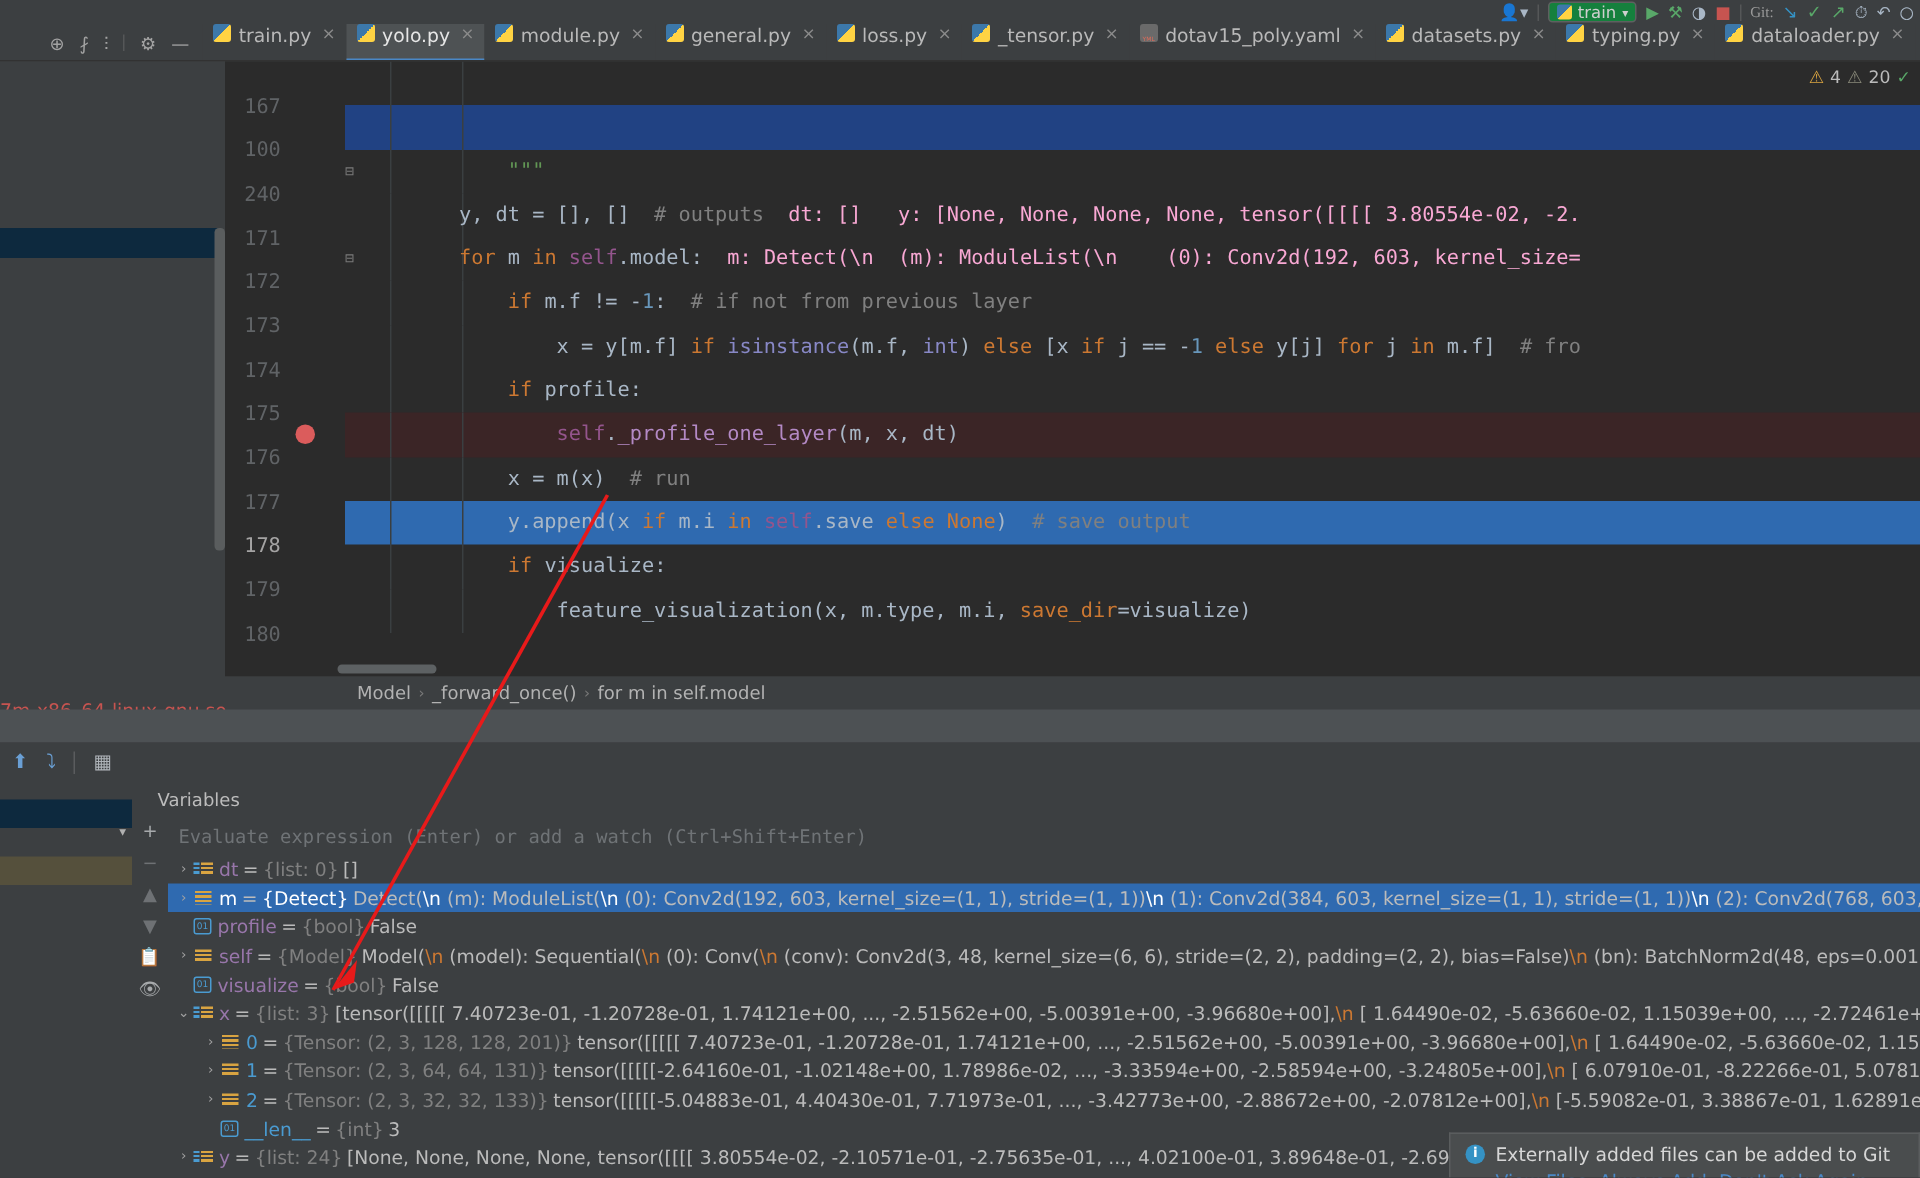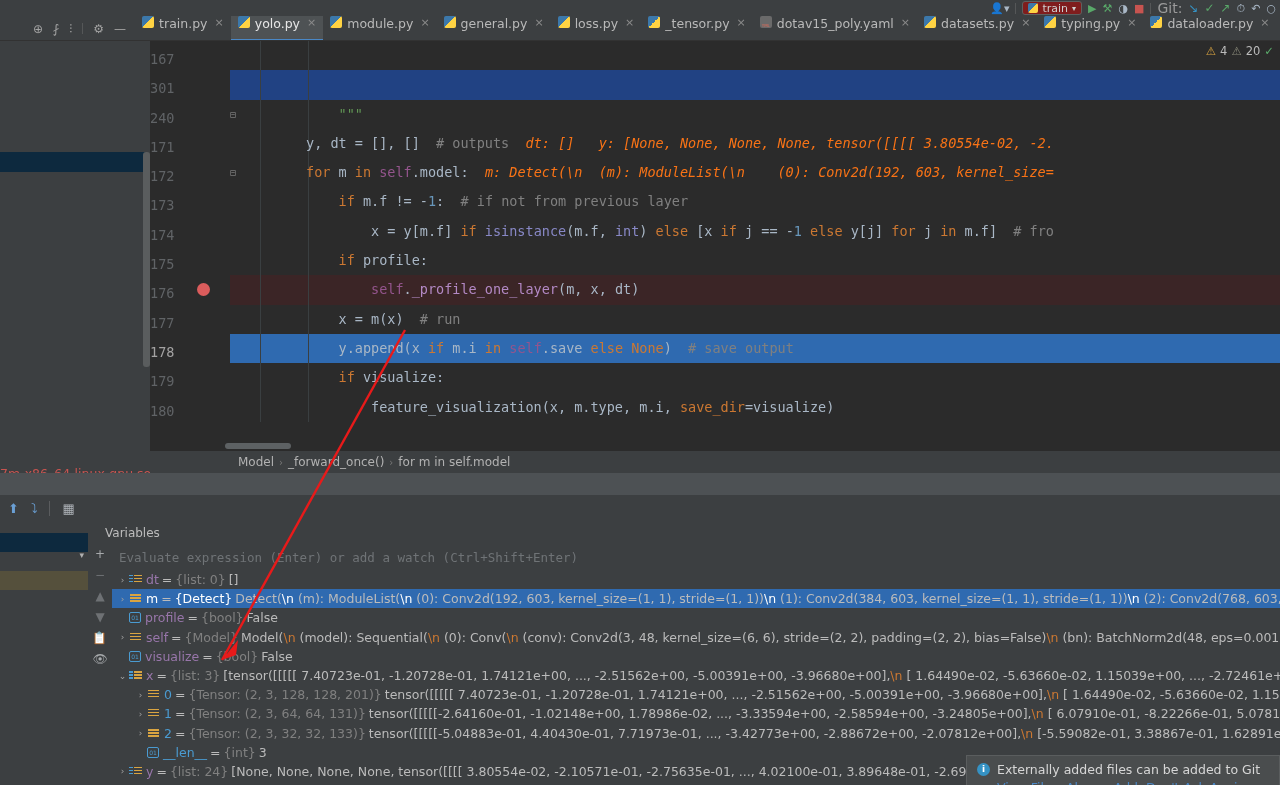--- a/index.html
+++ b/index.html
@@ -19,31 +19,31 @@
     background: #3c3f41;
   }
   .topbar-right {
     position: absolute; right: 0; top: 0; height: 16px;
     display: flex; align-items: center; gap: 6px; padding-right: 4px;
   }
   .tb-ico { font-size: 11px; line-height: 1; color: #a9b7c6; display: inline-block; }
   .runconf {
     display: flex; align-items: center; gap: 4px;
     border: 1px solid #5e6060; border-radius: 3px;
-    padding: 0 5px; height: 14px; background: #7f1d1d;
+    padding: 0 5px; height: 14px; background: #15803d;
     font-size: 11px; color: #cfcfcf;
   }
   .py-ico {
     width: 10px; height: 10px; border-radius: 2px;
     background: linear-gradient(135deg,#3c78aa 0 50%, #ffd343 50% 100%);
     display: inline-block; flex: 0 0 auto;
   }
   .run-green { color: #59a869; font-size: 11px; }
   .run-red   { color: #c75450; font-size: 11px; }
-  .git-lbl { color: #9a9a9a; font-size: 14px; }
+  .git-lbl { color: #9a9a9a; font-size: 10px; font-family: Liberation Serif, serif; }
   .git-blue { color: #3592c4; }
   .git-grn { color: #59a869; }
   .sep-v { width: 1px; height: 11px; background: #555758; display: inline-block; }
 
   
   .tabstrip {
     position: absolute; left: 0; top: 16px; width: 1280px; height: 25px;
     background: #3c3f41; display: flex; align-items: stretch;
     border-bottom: 1px solid #323232;
   }
@@ -80,22 +80,22 @@
 
   
   .editor {
     position: absolute; left: 150px; top: 41px; width: 1130px; height: 410px;
     background: #2b2b2b; overflow: hidden;
     font-family: "DejaVu Sans Mono", monospace;
     font-size: 13.5px;
   }
   .coderow { position: relative; height: 29.3px; white-space: pre; }
   .gutter {
-    position: absolute; left: 0; top: 4px; width: 80px; height: 100%;
-    text-align: left; color: #606366; font-size: 13.5px;
+    position: absolute; left: 0; top: 16px; width: 80px; height: 100%;
+    text-align: center; color: #606366; font-size: 13.5px;
     line-height: 29.3px; padding-right: 30px;
   }
   .coderow.cur .gutter { color: #a4a3a3; }
   .fold {
     position: absolute; left: 76px; top: 0; width: 14px; height: 100%;
     line-height: 29.3px; text-align: center; color: #787878; font-size: 10px;
   }
   .bp {
     position: absolute; left: 47px; top: 8px; width: 13px; height: 13px;
     border-radius: 50%; background: #db5c5c;
@@ -110,21 +110,21 @@
   .rowbg.curline { background: #2f6ab0; }
   .vline {
     position: absolute; top: 0; width: 1px; height: 100%; background: #3a3f41;
   }
   .kw  { color: #cc7832; }
   .com { color: #808080; }
   .num { color: #6897bb; }
   .self{ color: #94558d; }
   .mth { color: #b389c5; }
   .doc { color: #629755; font-style: italic; }
-  .hint{ color: #f97316; font-style: italic; }
+  .hint{ color: #f9a8d4; }
 
   
   .ed-scroll {
     position: absolute; left: 143px; top: 152px; width: 7px; height: 215px;
     background: #5a5d5e; border-radius: 3px;
   }
   .ed-hscroll {
     position: absolute; left: 225px; top: 443px; width: 66px; height: 6px;
     background: #5d6163; border-radius: 3px;
   }
@@ -349,21 +349,21 @@
       </div>
   </div>
 
   <div class="leftpanel">
     <div class="lp-hl"></div>
     <div class="lp-text">7m-x86_64-linux-gnu.so</div>
   </div>
 
   <div class="editor" id="editor">
       <div class="coderow"><div class="rowbg"></div><div class="vline" style="left: 110px;"></div><div class="vline" style="left: 158px;"></div><div class="gutter">167</div><div class="codetext"></div></div>
-      <div class="coderow"><div class="rowbg sel"></div><div class="vline" style="left: 110px;"></div><div class="vline" style="left: 158px;"></div><div class="gutter">301</div></div>
+      <div class="coderow"><div class="rowbg sel"></div><div class="vline" style="left: 110px;"></div><div class="vline" style="left: 158px;"></div><div class="gutter">100</div></div>
       <div class="coderow"><div class="rowbg"></div><div class="vline" style="left: 110px;"></div><div class="vline" style="left: 158px;"></div><div class="gutter">240</div><div class="fold">⊟</div><div class="codetext"><span class="doc">            """</span></div></div>
       <div class="coderow"><div class="rowbg"></div><div class="vline" style="left: 110px;"></div><div class="vline" style="left: 158px;"></div><div class="gutter">171</div><div class="codetext">        y, dt = [], []  <span class="com"># outputs</span>  <span class="hint">dt: []   y: [None, None, None, None, tensor([[[[ 3.80554e-02, -2.</span></div></div>
       <div class="coderow"><div class="rowbg"></div><div class="vline" style="left: 110px;"></div><div class="vline" style="left: 158px;"></div><div class="gutter">172</div><div class="fold">⊟</div><div class="codetext">        <span class="kw">for</span> m <span class="kw">in</span> <span class="self">self</span>.model:  <span class="hint">m: Detect(\n  (m): ModuleList(\n    (0): Conv2d(192, 603, kernel_size=</span></div></div>
       <div class="coderow"><div class="rowbg"></div><div class="vline" style="left: 110px;"></div><div class="vline" style="left: 158px;"></div><div class="gutter">173</div><div class="codetext">            <span class="kw">if</span> m.f != -<span class="num">1</span>:  <span class="com"># if not from previous layer</span></div></div>
       <div class="coderow"><div class="rowbg"></div><div class="vline" style="left: 110px;"></div><div class="vline" style="left: 158px;"></div><div class="gutter">174</div><div class="codetext">                x = y[m.f] <span class="kw">if</span> <span class="kw" style="color:#8888c6">isinstance</span>(m.f, <span class="kw" style="color:#8888c6">int</span>) <span class="kw">else</span> [x <span class="kw">if</span> j == -<span class="num">1</span> <span class="kw">else</span> y[j] <span class="kw">for</span> j <span class="kw">in</span> m.f]  <span class="com"># fro</span></div></div>
       <div class="coderow"><div class="rowbg"></div><div class="vline" style="left: 110px;"></div><div class="vline" style="left: 158px;"></div><div class="gutter">175</div><div class="codetext">            <span class="kw">if</span> profile:</div></div>
       <div class="coderow"><div class="rowbg bpline"></div><div class="vline" style="left: 110px;"></div><div class="vline" style="left: 158px;"></div><div class="gutter">176</div><div class="bp"></div><div class="codetext">                <span class="self">self</span>.<span class="mth">_profile_one_layer</span>(m, x, dt)</div></div>
       <div class="coderow"><div class="rowbg"></div><div class="vline" style="left: 110px;"></div><div class="vline" style="left: 158px;"></div><div class="gutter">177</div><div class="codetext">            x = m(x)  <span class="com"># run</span></div></div>
       <div class="coderow cur"><div class="rowbg curline"></div><div class="vline" style="left: 110px;"></div><div class="vline" style="left: 158px;"></div><div class="gutter">178</div><div class="codetext">            y.append(x <span class="kw">if</span> m.i <span class="kw">in</span> <span class="self">self</span>.save <span class="kw">else</span> <span class="kw">None</span>)  <span class="com"># save output</span></div></div>
       <div class="coderow"><div class="rowbg"></div><div class="vline" style="left: 110px;"></div><div class="vline" style="left: 158px;"></div><div class="gutter">179</div><div class="codetext">            <span class="kw">if</span> visualize:</div></div>

